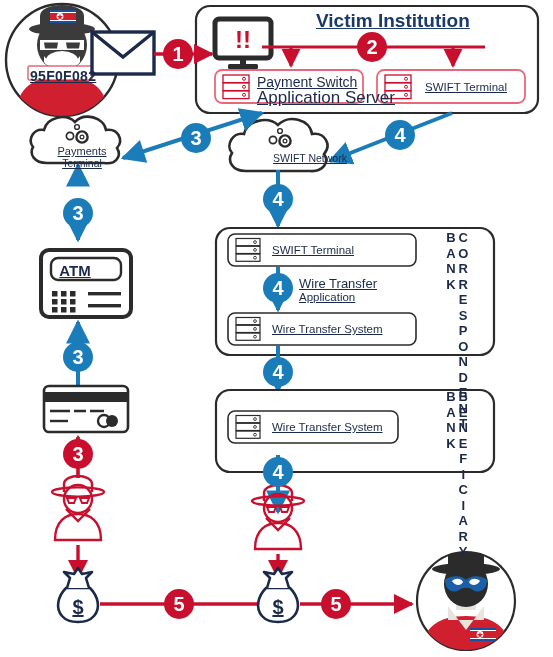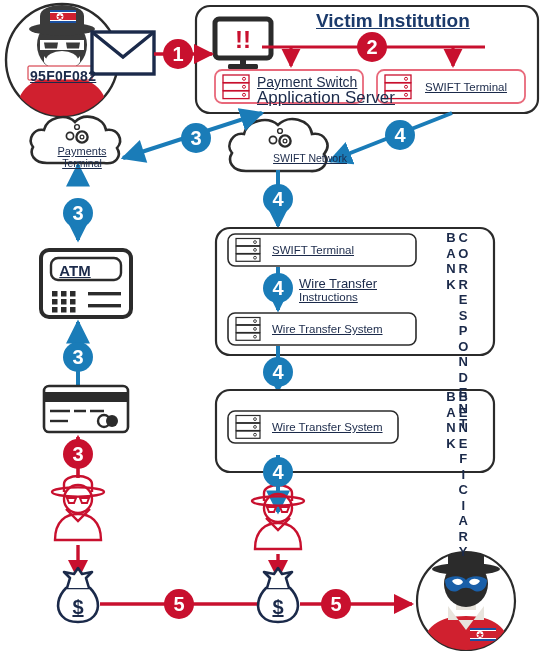--- a/index.html
+++ b/index.html
@@ -400,21 +400,21 @@
 
 <div class="lbl" style="left:47px;top:145px;width:70px;text-align:center;font-size:11px;">Payments</div>
 <div class="lbl" style="left:47px;top:157px;width:70px;text-align:center;font-size:10.5px;">Terminal</div>
 
 <div class="lbl" style="left:238px;top:152px;width:80px;text-align:center;font-size:10.5px;margin-left:32px;">SWIFT Network</div>
 
 <div class="lbl" style="left:51px;top:262px;width:48px;text-align:center;font-size:15px;font-weight:bold;color:#1b2a4a;">ATM</div>
 
 <div class="lbl" style="left:272px;top:244px;font-size:11.5px;">SWIFT Terminal</div>
 <div class="lbl" style="left:299px;top:277px;font-size:13px;">Wire Transfer</div>
-<div class="lbl" style="left:299px;top:291px;font-size:11.5px;">Instructions</div>
+<div class="lbl" style="left:299px;top:291px;font-size:11.5px;">Application</div>
 <div class="lbl" style="left:272px;top:323px;font-size:11.5px;">Wire Transfer System</div>
 
 <div class="vlabel" style="left:444px;top:230px;height:120px;font-size:13px;">CORRESPONDENT
 BANK</div>
 
 <div class="lbl" style="left:272px;top:421px;font-size:11.5px;">Wire Transfer System</div>
 
 <div class="vlabel" style="left:444px;top:389px;height:80px;font-size:13px;">BENEFICIARY
 BANK</div>
 

